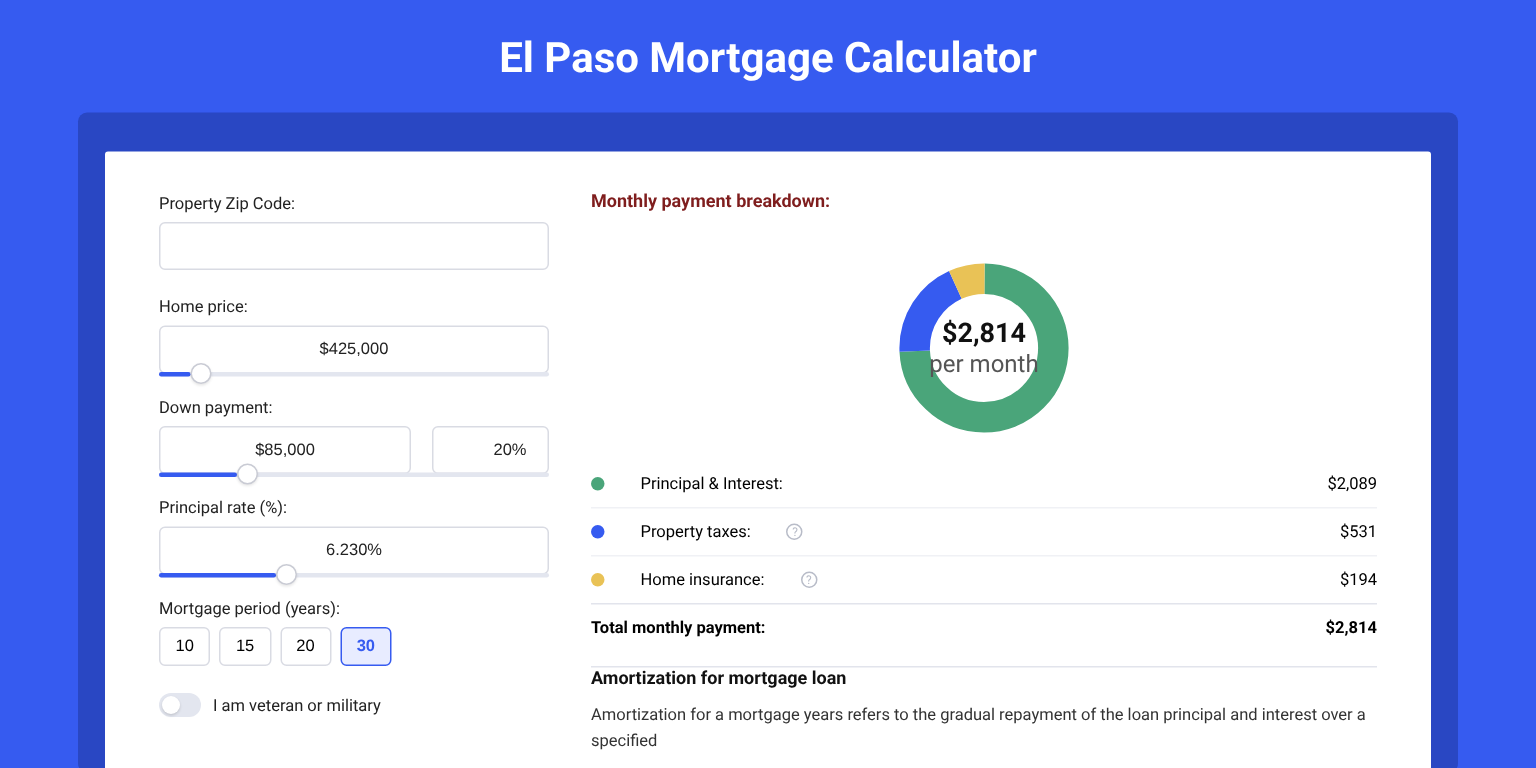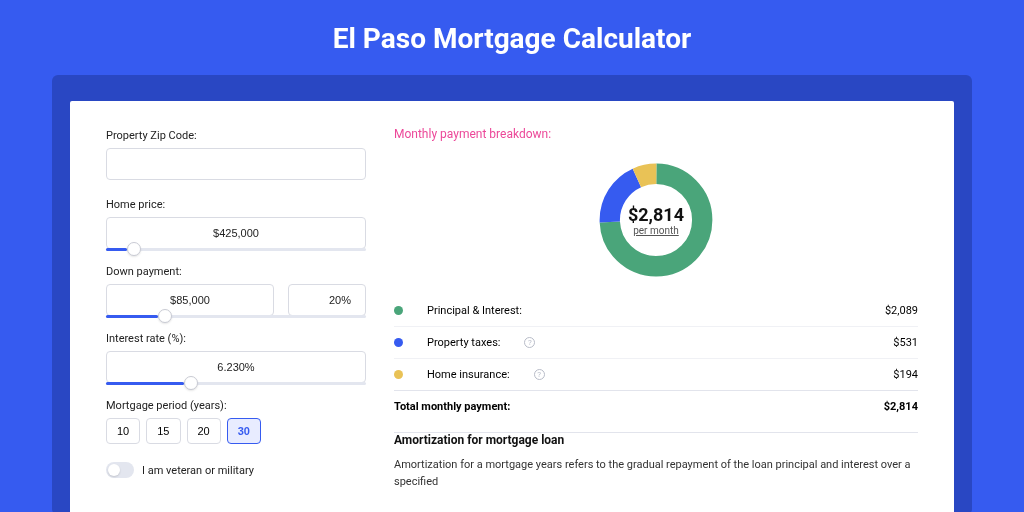--- a/index.html
+++ b/index.html
@@ -115,37 +115,37 @@
     width: 12px;
     height: 12px;
     background: #fff;
     border-radius: 50%;
     top: 2px;
     left: 2px;
     box-shadow: 0 1px 2px rgba(0,0,0,.15);
   }
   .section-heading {
     font-size: 12px;
-    font-weight: 400;
-    color: #ec4899;
-    margin-bottom: 4px;
+    font-weight: 700;
+    color: #7f1d1d;
+    margin-bottom: 16px;
   }
   .donut-wrap {
     display: flex;
     justify-content: center;
     align-items: center;
     height: 150px;
     position: relative;
   }
   .donut-center {
     position: absolute;
     text-align: center;
   }
   .donut-amount { font-size: 18px; font-weight: 700; color: #111; }
-  .donut-sub { font-size: 10px; color: #555; text-decoration: underline; }
+  .donut-sub { font-size: 16px; color: #555; }
   .break-row {
     display: flex;
     align-items: center;
     justify-content: space-between;
     padding: 9px 0;
     border-top: 1px solid #f0f1f5;
     font-size: 11px;
   }
   .break-row.first { border-top: none; }
   .break-left { display: flex; align-items: center; gap: 24px; }
@@ -201,21 +201,21 @@
         <div class="dp-row">
           <input class="text-input dp-amount" value="$85,000" style="">
           <input class="text-input dp-pct" value="20%" style="">
         </div>
         <div class="slider-track">
           <div class="slider-fill" style="width:20%"></div>
           <div class="slider-thumb" style="left:20%"></div>
         </div>
       </div>
 
-      <div class="field-label">Interest rate (%):</div>
+      <div class="field-label">Principal rate (%):</div>
       <div class="slider-wrap">
         <input class="text-input" value="6.230%" style="">
         <div class="slider-track">
           <div class="slider-fill" style="width:30%"></div>
           <div class="slider-thumb" style="left:30%"></div>
         </div>
       </div>
 
       <div class="field-label">Mortgage period (years):</div>
       <div class="period-row">

